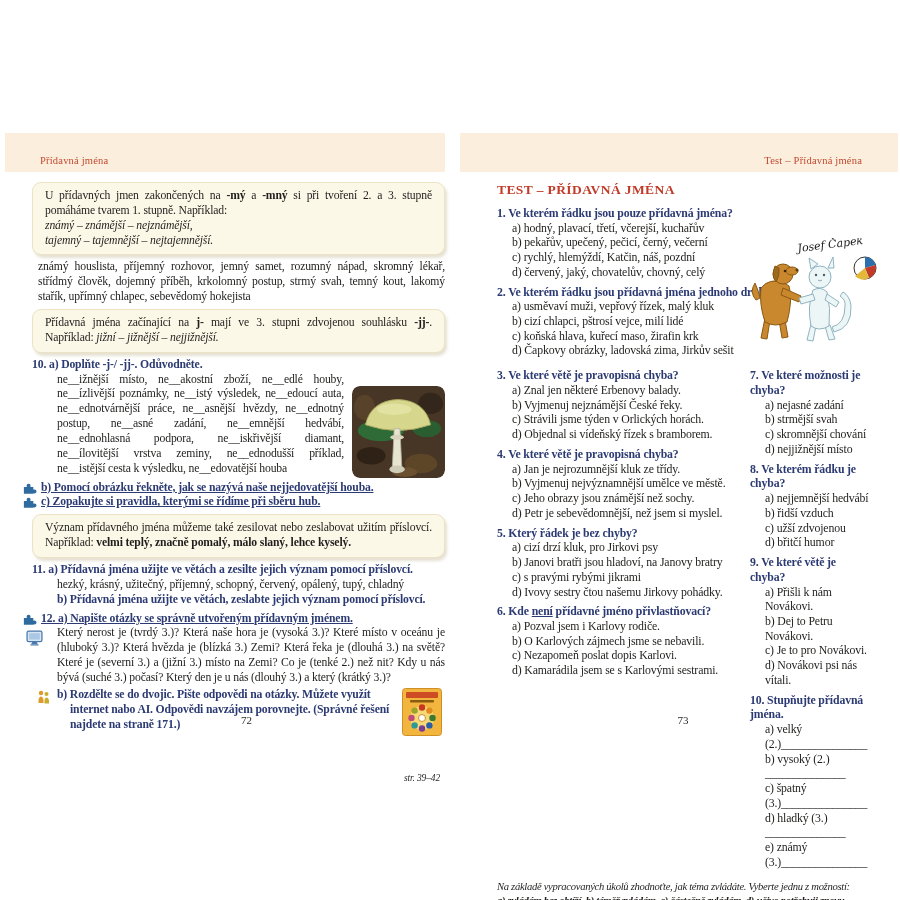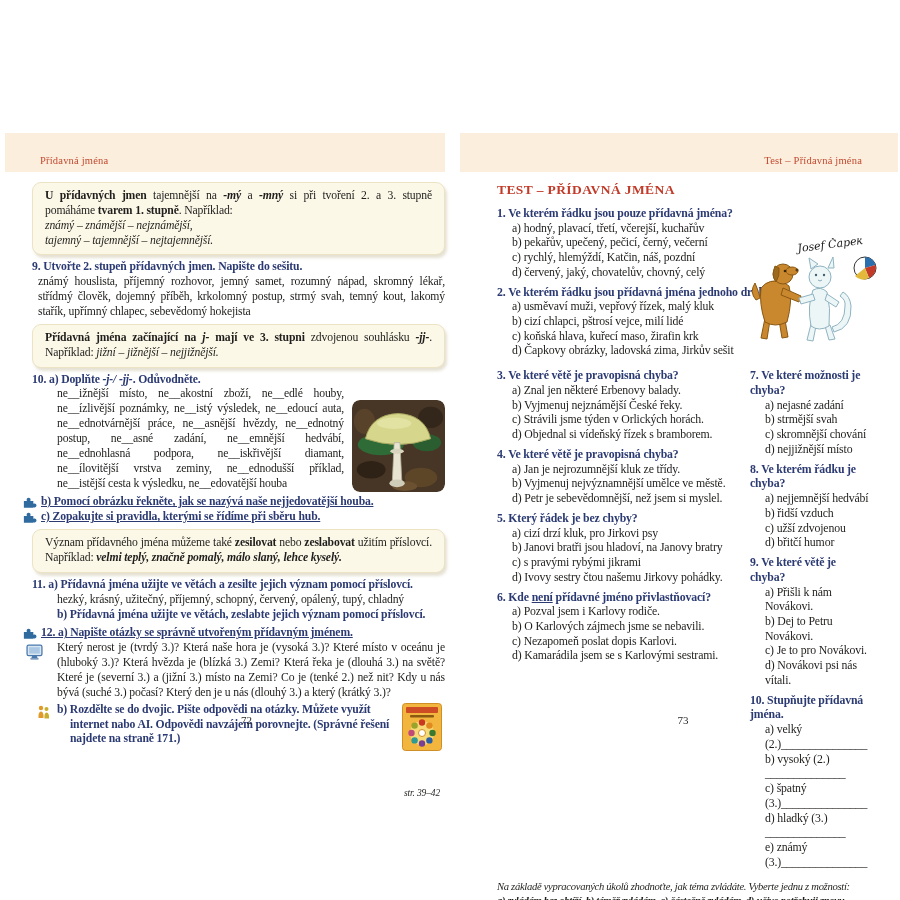--- a/index.html
+++ b/index.html
@@ -11,21 +11,21 @@
   .band{position:absolute;top:133px;height:39px;background:#fbeedd;}
   #band-left{left:5px;width:440px;}
   #band-right{left:460px;width:438px;}
   .bandtxt{position:absolute;bottom:6px;font-size:10.5px;color:#c2492f;letter-spacing:.2px;}
   #band-left .bandtxt{left:35px;margin-top:40px;}
   #band-right .bandtxt{right:36px;}
 
   #left-content{position:absolute;left:32px;top:182px;width:413px;font-size:11.7px;line-height:1.27;letter-spacing:-0.15px;}
   #right-content{position:absolute;left:497px;top:182px;width:372px;font-size:11.8px;line-height:1.25;letter-spacing:-0.15px;}
 
-  .b{font-weight:bold}.i{font-style:italic}.bi{font-weight:bold;font-style:italic}.u{text-decoration:underline}
+  .b{font-weight:normal}.i{font-style:italic}.bi{font-weight:bold;}.u{text-decoration:underline}
   .just{text-align:justify}
 
   .notebox{
     background:#fcf8e8;border:1px solid #ece2c4;border-radius:9px;
     padding:6px 12px;box-shadow:2px 3px 3px rgba(180,168,130,.35);
     margin-bottom:5px;
   }
   .exh{color:#2b3a72;font-weight:bold;}
   .block{margin-top:4px;}
   .bodyind{margin-left:6px;}
@@ -71,27 +71,26 @@
 <div class="band" id="band-left">
   <div class="bandtxt">Přídavná jména</div>
 </div>
 <div class="band" id="band-right">
   <div class="bandtxt">Test – Přídavná jména</div>
 </div>
 
 <div id="left-content">
 
   <div class="notebox">
-    <div class="just"><span class="b">U přídavných jmen</span><span> tajemnější na </span><span class="bi">-mý</span><span> a </span><span class="bi">-mný</span><span> si při tvoření 2. a 3. stupně pomáháme </span><span class="b">tvarem 1. stupně</span><span>. Například:</span></div>
+    <div class="just"><span class="b">U přídavných jmen</span><span> zakončených na </span><span class="bi">-mý</span><span> a </span><span class="bi">-mný</span><span> si při tvoření 2. a 3. stupně pomáháme </span><span class="b">tvarem 1. stupně</span><span>. Například:</span></div>
     <div class="i">známý – známější – nejznámější,</div>
     <div class="i">tajemný – tajemnější – nejtajemnější.</div>
   </div>
 
   <div class="block">
-    <div class="exh">9. Utvořte 2. stupeň přídavných jmen. Napište do sešitu.</div>
     <div class="bodyind just">známý houslista, příjemný rozhovor, jemný samet, rozumný nápad, skromný lékař, střídmý člověk, dojemný příběh, krkolomný postup, strmý svah, temný kout, lakomý stařík, upřímný chlapec, sebevědomý hokejista</div>
   </div>
 
   <div class="notebox block">
     <div class="just"><span class="b">Přídavná jména začínající na </span><span class="bi">j-</span><span class="b"> mají ve 3. stupni</span><span> zdvojenou souhlásku </span><span class="bi">-jj-</span><span>. Například: </span><span class="i">jižní – jižnější – nejjižnější.</span></div>
   </div>
 
   <div class="block">
     <div class="exh"><span>10. a) Doplňte </span><span class="bi">-j-/ -jj-</span><span>. Odůvodněte.</span></div>
     <div class="mush">
@@ -217,20 +216,21 @@
         <div class="qt">3. Ve které větě je pravopisná chyba?</div>
         <div class="opt">a) Znal jen některé Erbenovy balady.</div>
         <div class="opt">b) Vyjmenuj nejznámější České řeky.</div>
         <div class="opt">c) Strávili jsme týden v Orlických horách.</div>
         <div class="opt">d) Objednal si vídeňský řízek s bramborem.</div>
       </div>
       <div class="q">
         <div class="qt">4. Ve které větě je pravopisná chyba?</div>
         <div class="opt">a) Jan je nejrozumnější kluk ze třídy.</div>
         <div class="opt">b) Vyjmenuj nejvýznamnější umělce ve městě.</div>
+        <div class="opt">c) Jeho obrazy jsou známější než sochy.</div>
         <div class="opt">d) Petr je sebevědomnější, než jsem si myslel.</div>
       </div>
       <div class="q">
         <div class="qt">5. Který řádek je bez chyby?</div>
         <div class="opt">a) cizí drzí kluk, pro Jirkovi psy</div>
         <div class="opt">b) Janovi bratři jsou hladoví, na Janovy bratry</div>
         <div class="opt">c) s pravými rybými jikrami</div>
         <div class="opt">d) Ivovy sestry čtou našemu Jirkovy pohádky.</div>
       </div>
       <div class="q">

